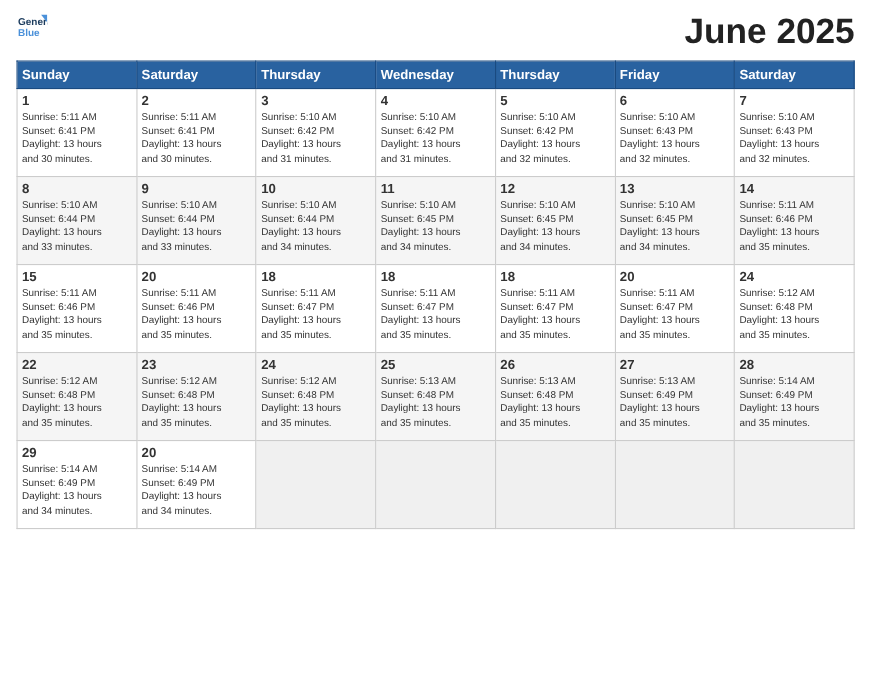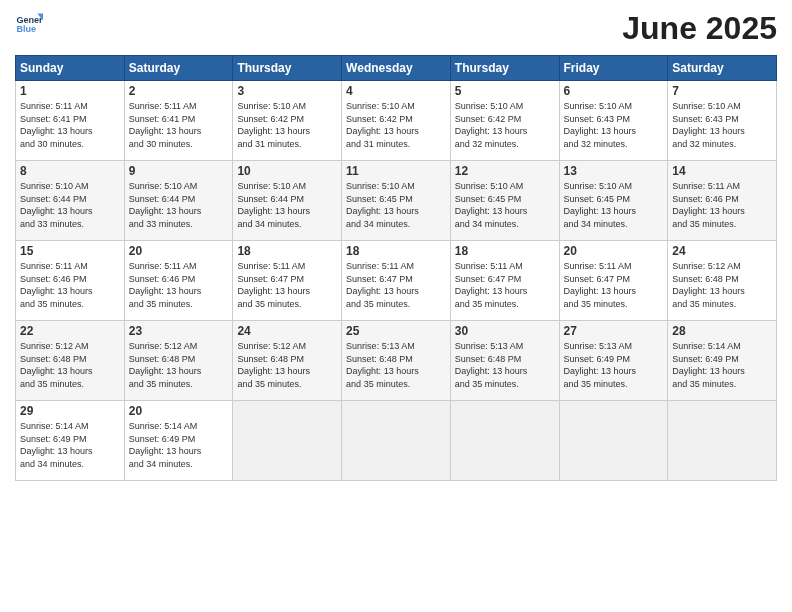--- a/index.html
+++ b/index.html
@@ -339,21 +339,21 @@
           <td>
         <span class="day-number">25</span>
         <div class="day-info">
           <span>Sunrise: 5:13 AM</span><br>
           <span>Sunset: 6:48 PM</span><br>
           <span>Daylight: 13 hours</span><br>
           <span>and 35 minutes.</span>
         </div>
       </td>
           <td>
-        <span class="day-number">30</span>
+        <span class="day-number">26</span>
         <div class="day-info">
           <span>Sunrise: 5:13 AM</span><br>
           <span>Sunset: 6:48 PM</span><br>
           <span>Daylight: 13 hours</span><br>
           <span>and 35 minutes.</span>
         </div>
       </td>
           <td>
         <span class="day-number">27</span>
         <div class="day-info">

